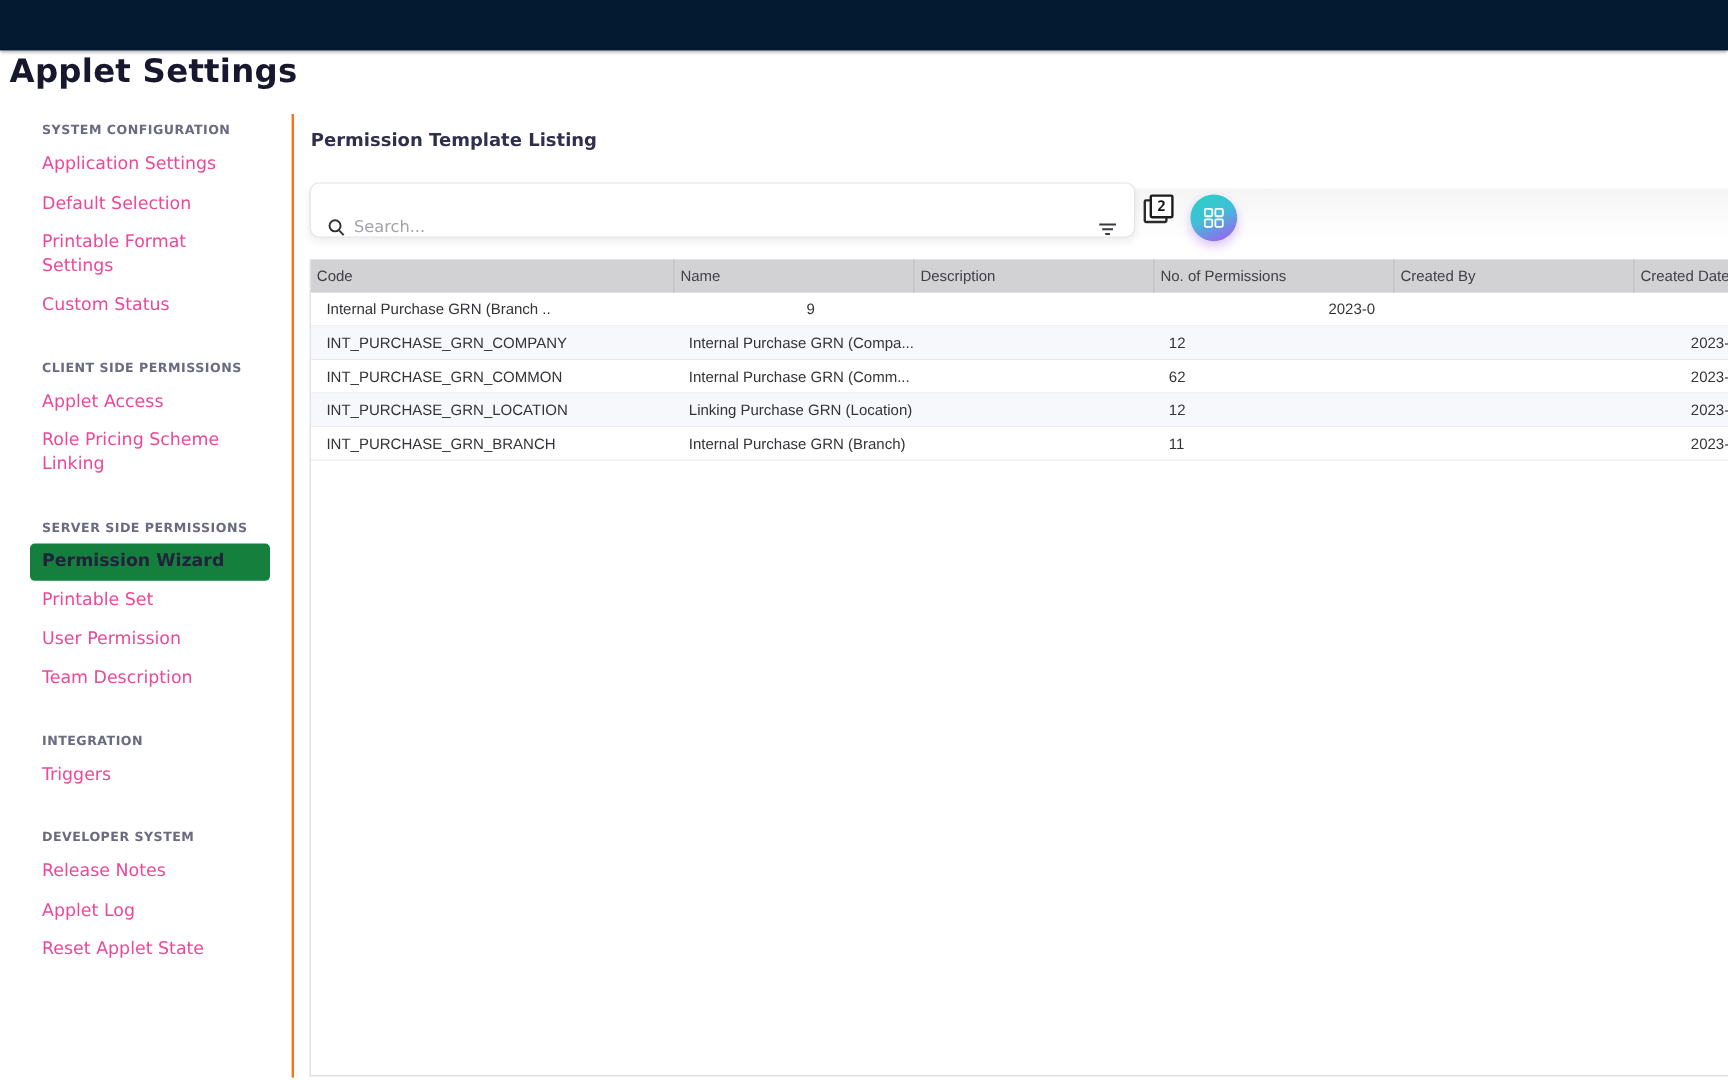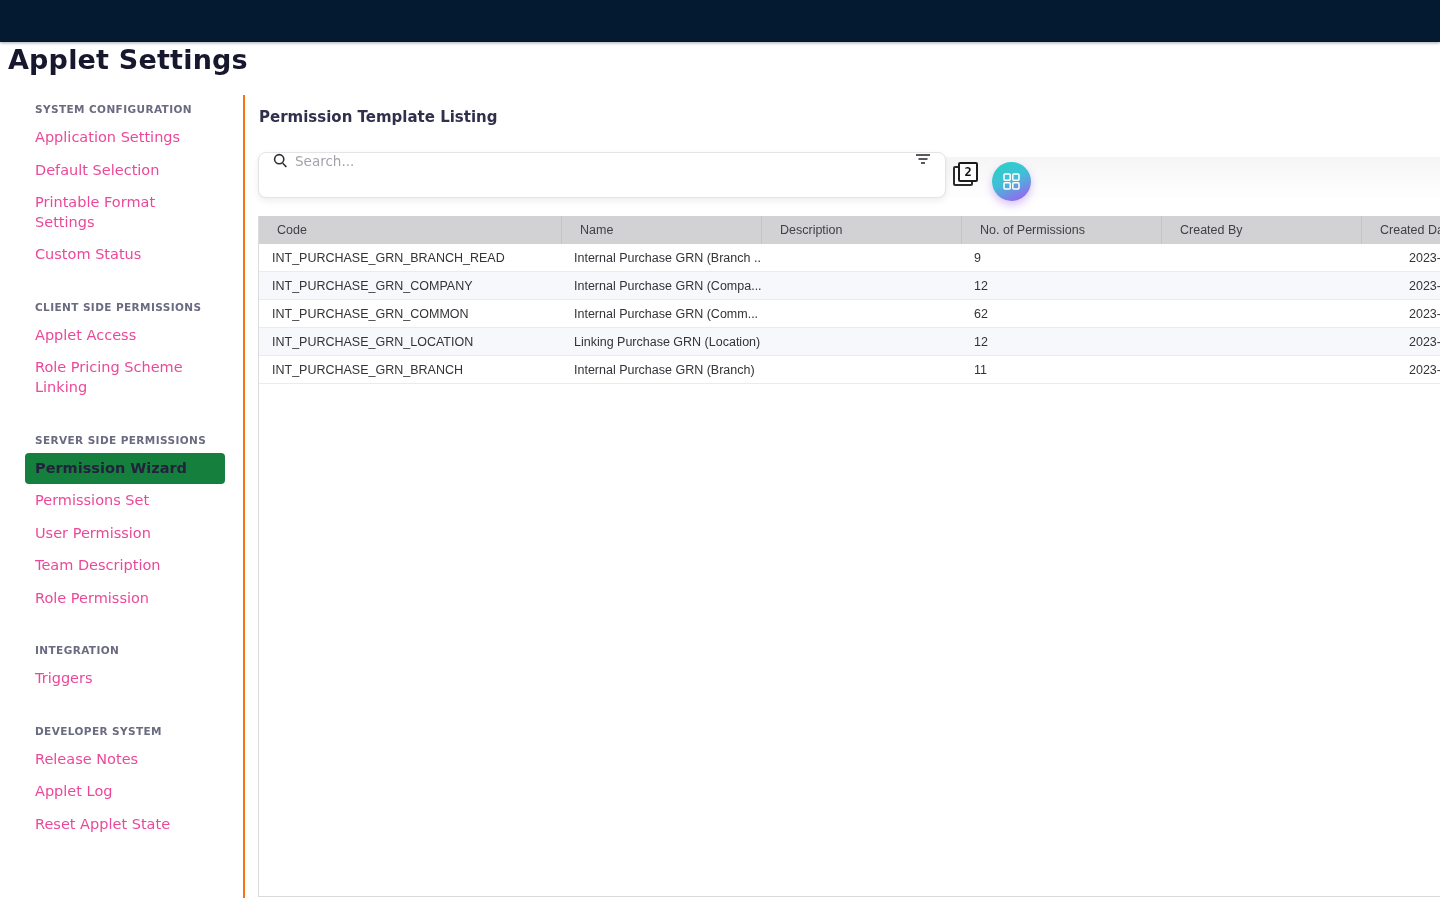--- a/index.html
+++ b/index.html
@@ -27,21 +27,21 @@
   
   .content-heading { position:absolute; left:259px; top:108px; font-size:15px;
                      font-weight:600; color:#30304d; }
 
   
   .toolbar-strip { position:absolute; left:258px; top:157px; width:1182px; height:40px;
                    background:linear-gradient(180deg,#f5f5f6 0%,#fdfdfd 85%); }
   .search-box { position:absolute; left:258px; top:152px; width:688px; height:46px;
                 background:#ffffff; border:1px solid #e4e4e6; border-radius:8px;
                 box-shadow:0 3px 7px rgba(0,0,0,0.07);
-                display:flex; align-items:flex-start; padding:0 14px; }
+                display:flex; align-items:flex-end; padding:0 14px; }
   .search-box svg.mag { flex:0 0 auto; margin-right:7px; }
   .search-input { flex:1 1 auto; border:none; outline:none; font-size:13.5px;
                   font-family:"DejaVu Sans", sans-serif; color:#333; background:transparent; }
   .search-input::placeholder { color:#a3a3ad; }
   .filter-btn { flex:0 0 auto; cursor:pointer; display:flex; align-items:center; }
 
   .pages-btn { position:absolute; left:951px; top:160px; width:30px; height:30px; cursor:pointer; }
   .pages-back { position:absolute; left:2px; top:6px; width:20px; height:20px;
                 border:2px solid #2b2b2b; border-radius:2px; background:#fff; }
   .pages-front { position:absolute; left:7px; top:2px; width:20px; height:20px;
@@ -55,21 +55,21 @@
               box-shadow:0 4px 9px rgba(150,80,230,0.35);
               display:flex; align-items:center; justify-content:center; }
 
   
   .table-wrap { position:absolute; left:258px; top:216px; width:1182px; height:681px;
                 border-left:1px solid #dcdcde; border-bottom:1px solid #d9d9db;
                 overflow:hidden; background:#fff;
                 font-family:"Liberation Sans", sans-serif; }
   .thead { display:flex; width:1302px; height:28px; background:#d2d2d4; }
   .th { font-size:12.5px; color:#3f3f46; display:flex; align-items:center;
-        padding-left:18px; border-left:1px solid #c3c3c6; overflow:hidden; white-space:nowrap; }
+        padding-left:5px; border-left:1px solid #c3c3c6; overflow:hidden; white-space:nowrap; }
   .th:first-child { border-left:none; }
   .tr { display:flex; width:1302px; height:28px; border-bottom:1px solid #ebebee;
         background:#fff; cursor:pointer; }
   .tr:nth-child(even) { background:#f7f8fb; }
   .td { font-size:12.5px; color:#333338; display:flex; align-items:center;
         padding-left:13px; overflow:hidden; white-space:nowrap; }
   .c0 { width:302px; } .c1 { width:200px; } .c2 { width:200px; }
   .c3 { width:200px; } .c4 { width:200px; } .c5 { width:200px; }
   .td.c5 { padding-left:48px; }
 </style>
@@ -90,24 +90,23 @@
         <div class="nav-item">Custom Status</div>
       </div>
       <div class="section">
         <div class="section-label">CLIENT SIDE PERMISSIONS</div>
         <div class="nav-item">Applet Access</div>
         <div class="nav-item">Role Pricing Scheme Linking</div>
       </div>
       <div class="section">
         <div class="section-label">SERVER SIDE PERMISSIONS</div>
         <div class="nav-item active">Permission Wizard</div>
-        <div class="nav-item">Permissions Set</div>
+        <div class="nav-item">Printable Set</div>
         <div class="nav-item">User Permission</div>
         <div class="nav-item">Team Description</div>
-        <div class="nav-item">Role Permission</div>
       </div>
       <div class="section">
         <div class="section-label">INTEGRATION</div>
         <div class="nav-item">Triggers</div>
       </div>
       <div class="section">
         <div class="section-label">DEVELOPER SYSTEM</div>
         <div class="nav-item">Release Notes</div>
         <div class="nav-item">Applet Log</div>
         <div class="nav-item">Reset Applet State</div>
@@ -154,21 +153,20 @@
   <div class="thead">
       <div class="th c0">Code</div>
       <div class="th c1">Name</div>
       <div class="th c2">Description</div>
       <div class="th c3">No. of Permissions</div>
       <div class="th c4">Created By</div>
       <div class="th c5">Created Date</div>
     </div>
   <div>
       <div class="tr">
-        <div class="td c0">INT_PURCHASE_GRN_BRANCH_READ</div>
         <div class="td c1">Internal Purchase GRN (Branch ...</div>
         <div class="td c2"></div>
         <div class="td c3">9</div>
         <div class="td c4"></div>
         <div class="td c5">2023-0</div>
       </div>
       <div class="tr">
         <div class="td c0">INT_PURCHASE_GRN_COMPANY</div>
         <div class="td c1">Internal Purchase GRN (Compa...</div>
         <div class="td c2"></div>

